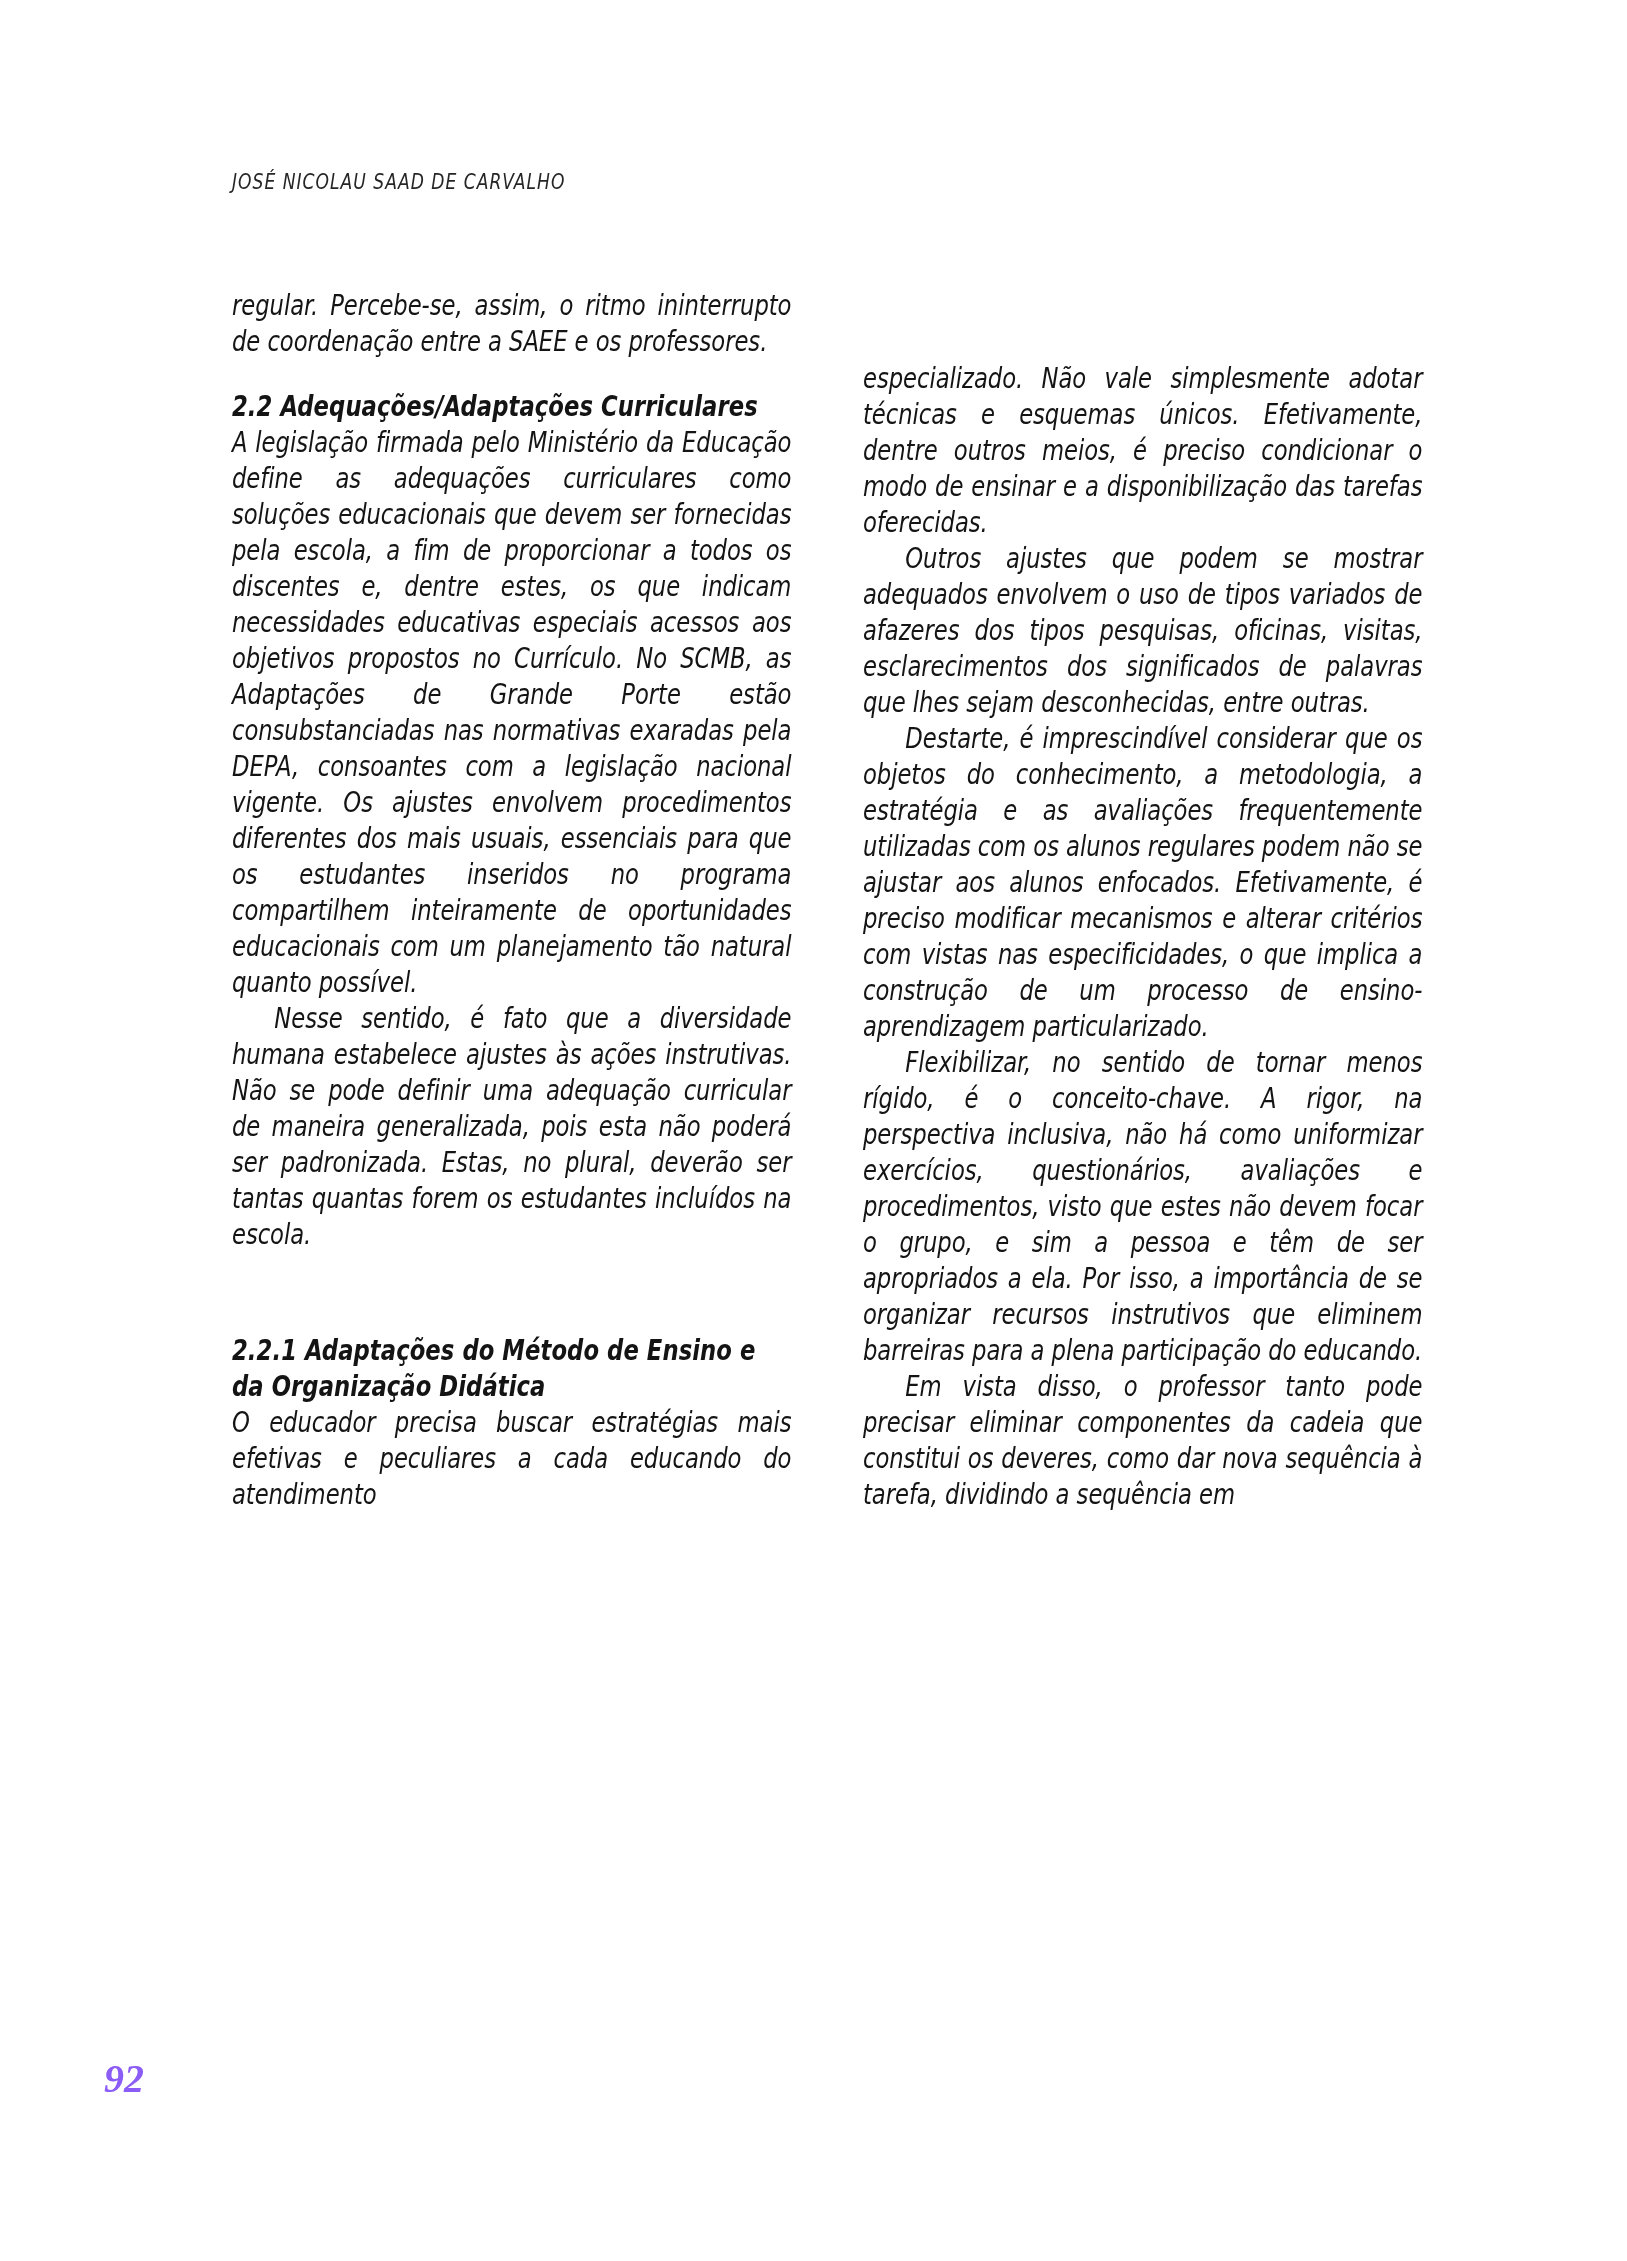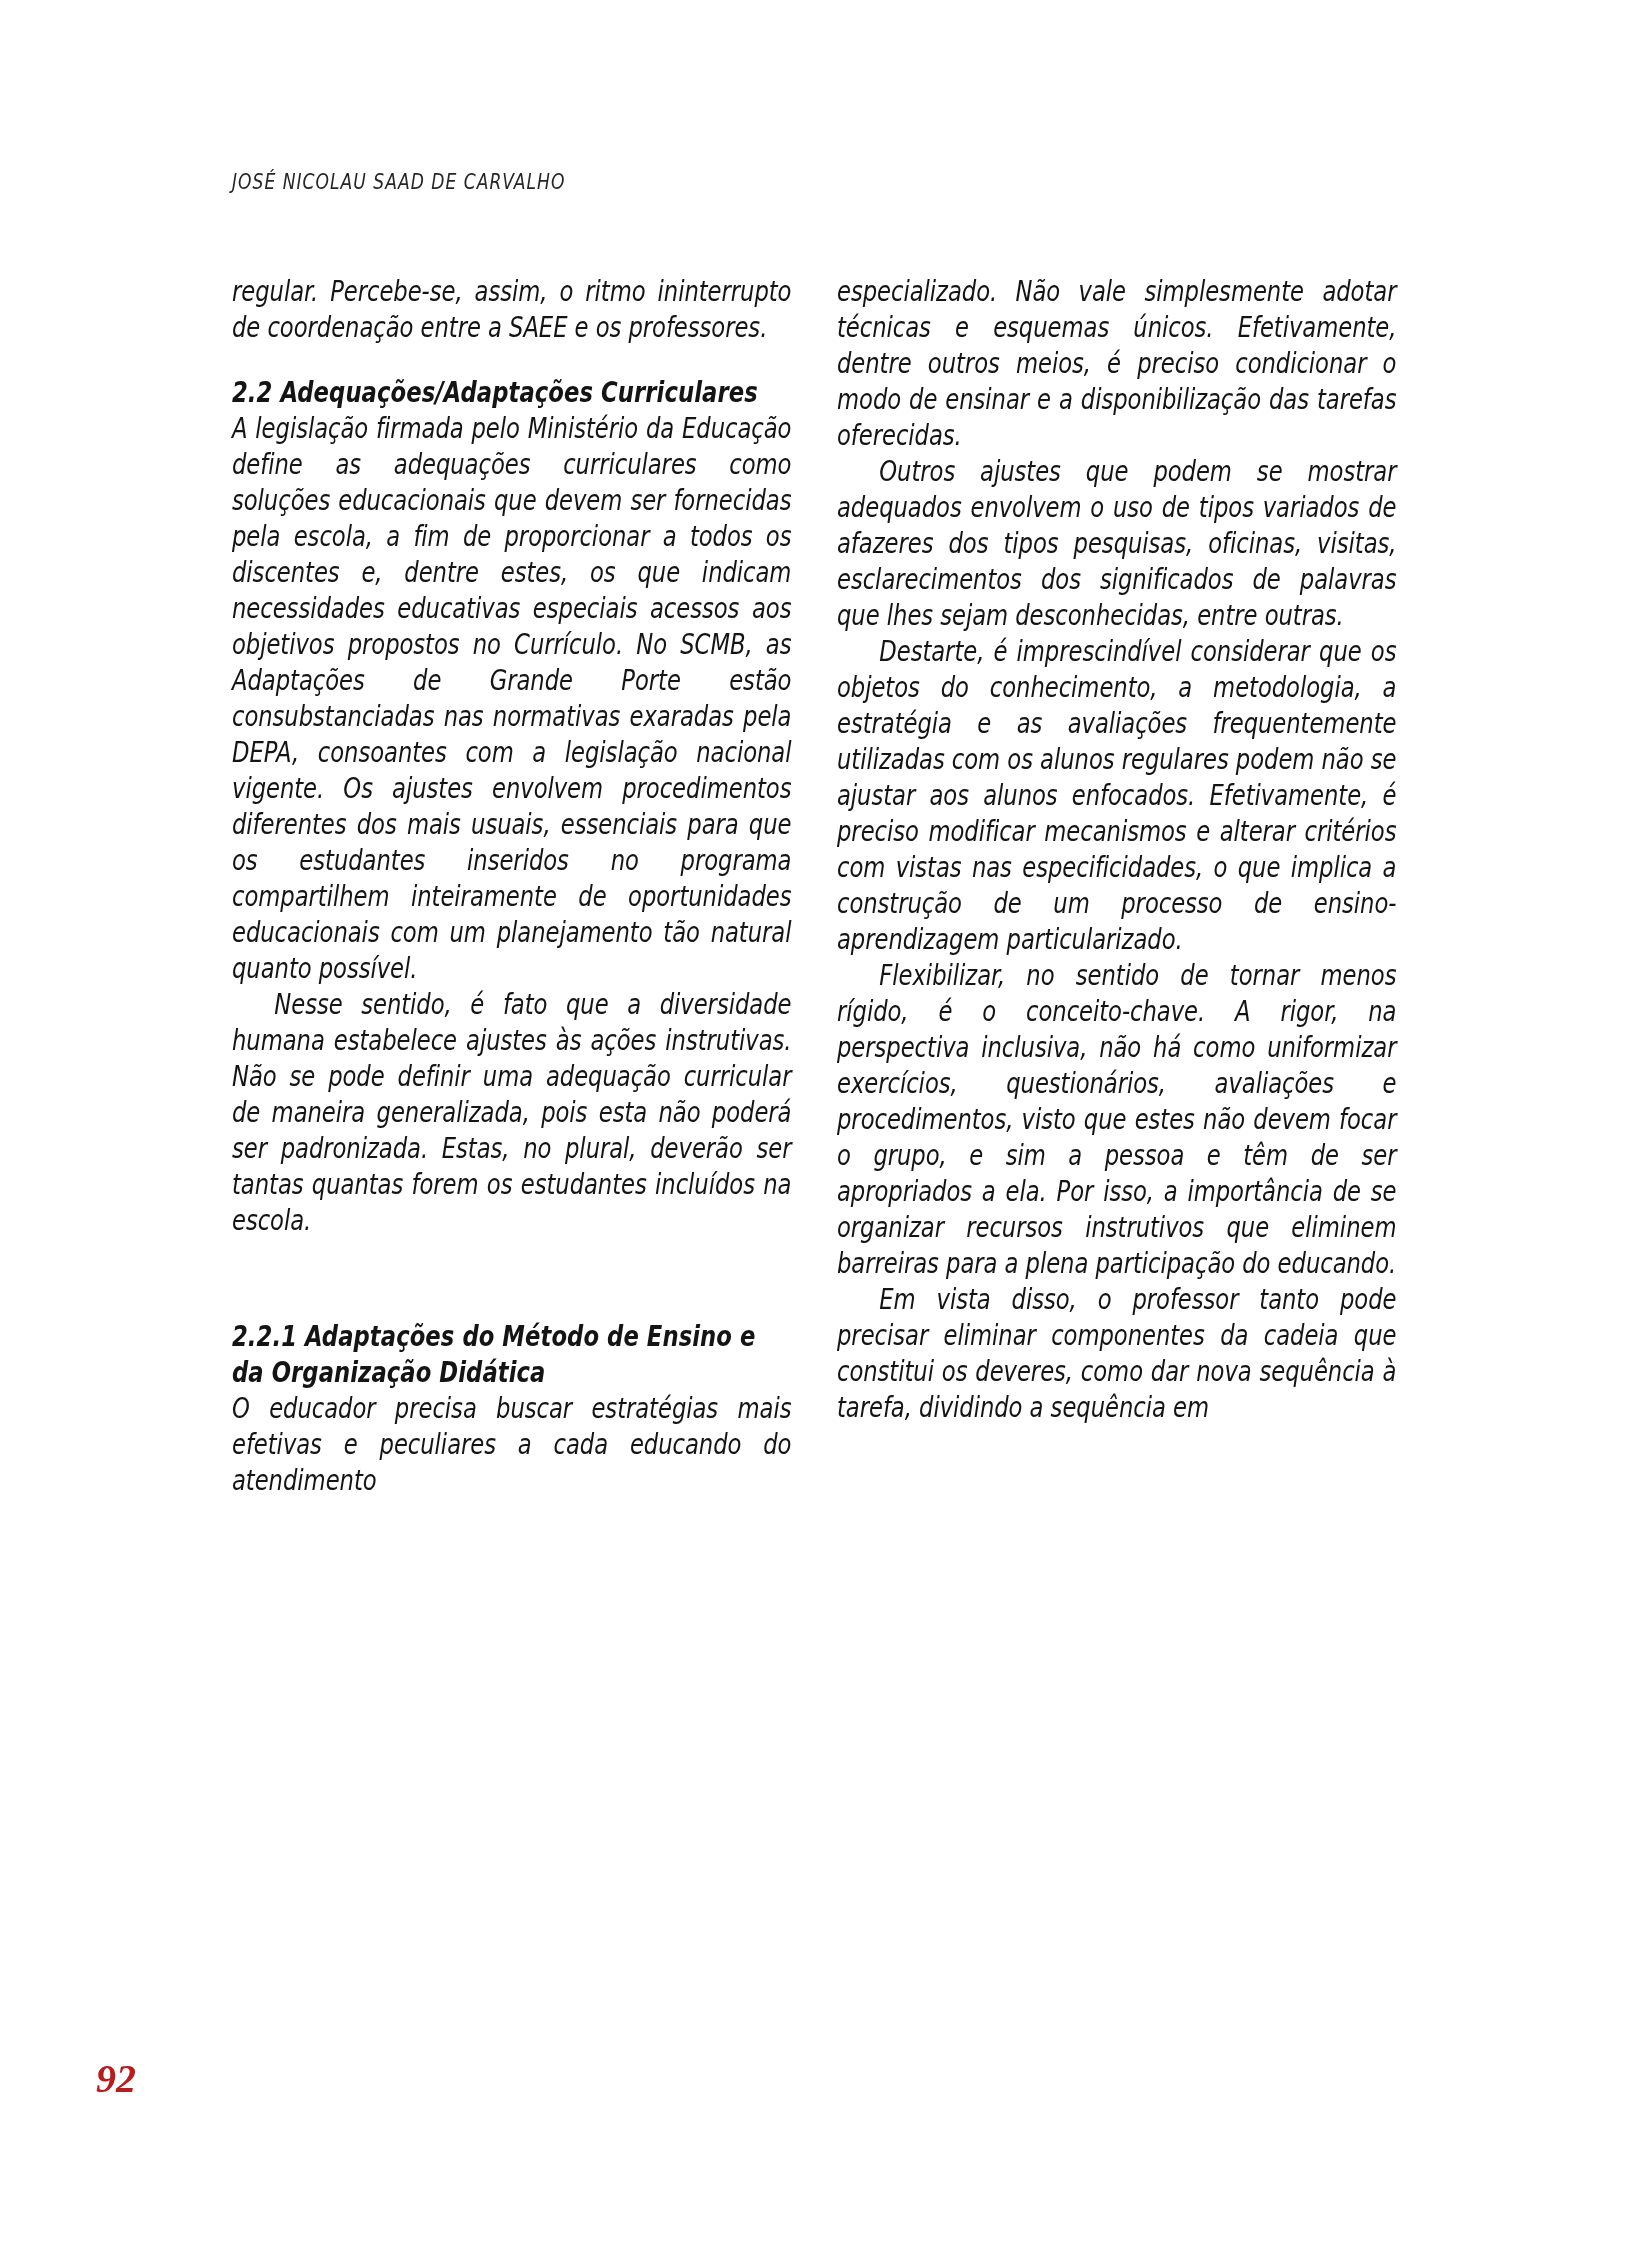--- a/index.html
+++ b/index.html
@@ -36,26 +36,26 @@
     font-weight: 400;
     white-space: nowrap;
     transform: scaleX(0.92);
     transform-origin: left center;
   }
 
   
   .body-columns {
     position: absolute;
     left: 232px;
-    top: 274px;
+    top: 288px;
     width: 1165px;
     display: flex;
     flex-direction: row;
-    gap: 46px;
-    align-items: flex-start;
+    gap: 72px;
+    align-items: flex-end;
   }
   .column {
     width: 559px;
     flex: 0 0 559px;
   }
 
   .para,
   .subhead {
     margin: 0;
     font-family: "DejaVu Sans Condensed", "Liberation Sans Narrow", "Liberation Sans", sans-serif;
@@ -86,27 +86,27 @@
     text-align-last: left;
     letter-spacing: 0.1px;
   }
 
   .gap-before-subhead { margin-top: 29px; }
   .gap-before-subhead-2 { margin-top: 80px; }
 
   
   .folio {
     position: absolute;
-    left: 96px;
+    left: 104px;
     top: 2059px;
     font-family: "Liberation Serif", "DejaVu Serif", serif;
     font-weight: 700;
     font-size: 40px;
     line-height: 40px;
-    color: #b91c1c;
+    color: #8b5cf6;
   }
 </style>
 </head>
 <body>
 
 <div class="page">
 
   <div class="running-header">JOSÉ NICOLAU SAAD DE CARVALHO</div>
 
   <div class="body-columns">

